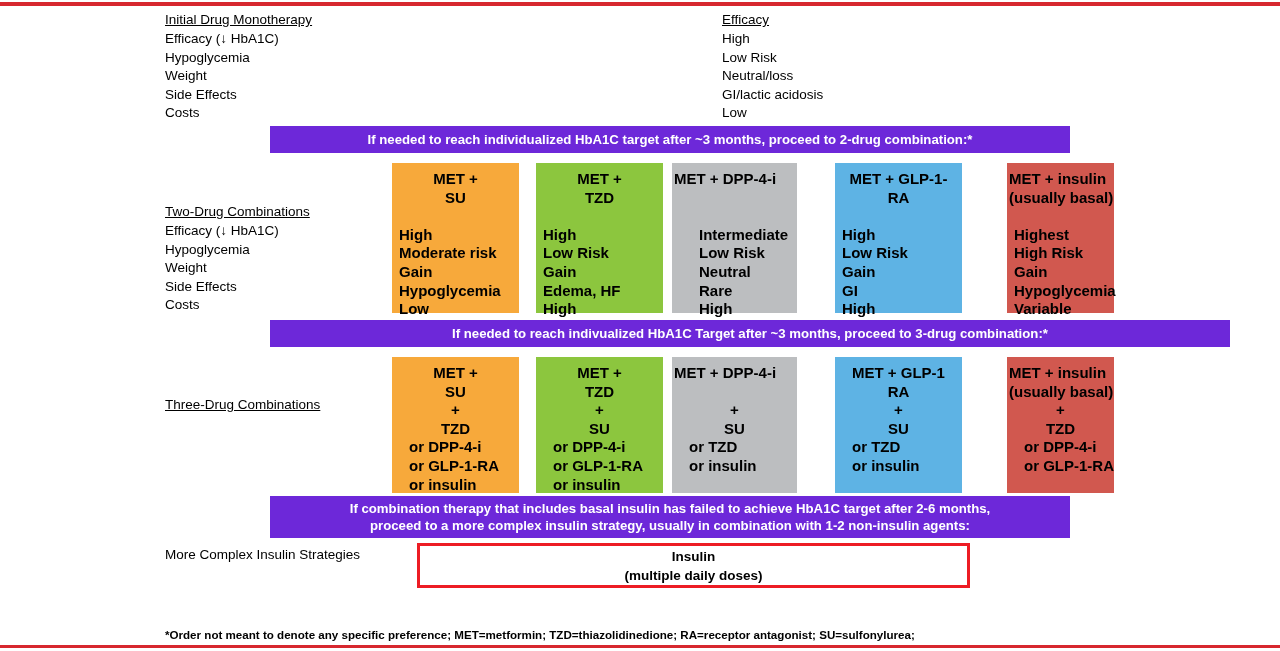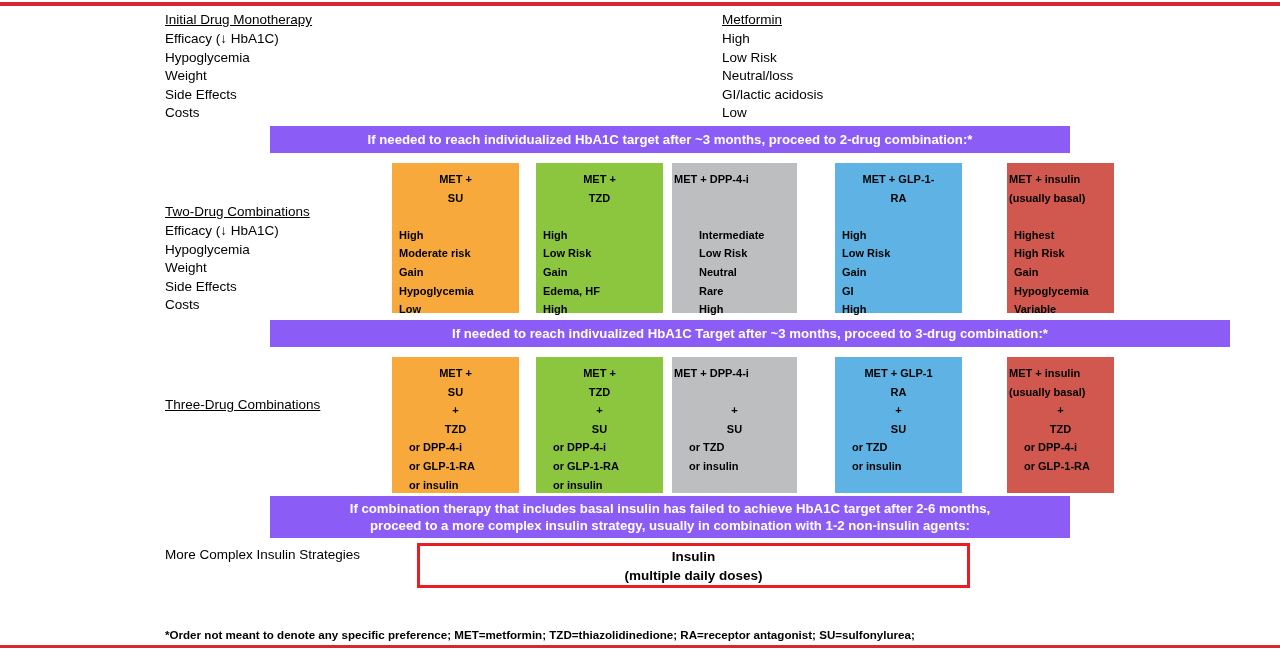--- a/index.html
+++ b/index.html
@@ -33,38 +33,38 @@
     font-weight: normal;
     font-size: 13.5px;
     line-height: 18.6px;
     white-space: pre;
   }
   .underline { text-decoration: underline; }
 
   
   .banner {
     position: absolute;
-    background: #8b5cf6;
+    background: #6d28d9;
     color: #ffffff;
     font-weight: bold;
     font-size: 13.2px;
     line-height: 17px;
     text-align: center;
     display: flex;
     flex-direction: column;
     align-items: center;
     justify-content: center;
   }
   .banner span { display: block; }
 
   
   .col {
     position: absolute;
     font-weight: bold;
-    font-size: 11px;
+    font-size: 15px;
     line-height: 18.6px;
     color: #000000;
     box-sizing: border-box;
     padding-top: 7px;
   }
   .col .hdr { text-align: center; white-space: pre; }
   .col .hdr.left { text-align: left; padding-left: 2px; }
   .col .body { margin-top: 0; }
   .col .body .row { white-space: pre; }
   .col .body.center .row { text-align: center; }
@@ -103,21 +103,21 @@
   <div class="rule" id="rule-top"></div>
   <div class="rule" id="rule-bottom"></div>
 
   <div class="lbl underline" style="left:165px; top:11px;">Initial Drug Monotherapy</div>
   <div class="lbl" style="left:165px; top:30px;">Efficacy (↓ HbA1C)</div>
   <div class="lbl" style="left:165px; top:48.6px;">Hypoglycemia</div>
   <div class="lbl" style="left:165px; top:67.2px;">Weight</div>
   <div class="lbl" style="left:165px; top:85.8px;">Side Effects</div>
   <div class="lbl" style="left:165px; top:104.4px;">Costs</div>
 
-  <div class="lbl underline" style="left:722px; top:11px;">Metformin</div>
+  <div class="lbl underline" style="left:722px; top:11px;">Efficacy</div>
   <div class="lbl" style="left:722px; top:30px;">High</div>
   <div class="lbl" style="left:722px; top:48.6px;">Low Risk</div>
   <div class="lbl" style="left:722px; top:67.2px;">Neutral/loss</div>
   <div class="lbl" style="left:722px; top:85.8px;">GI/lactic acidosis</div>
   <div class="lbl" style="left:722px; top:104.4px;">Low</div>
 
   <div class="banner" style="left:270px; top:126px; width:800px; height:27px;">
     <span>If needed to reach individualized HbA1C target after ~3 months, proceed to 2-drug combination:*</span>
   </div>
 

